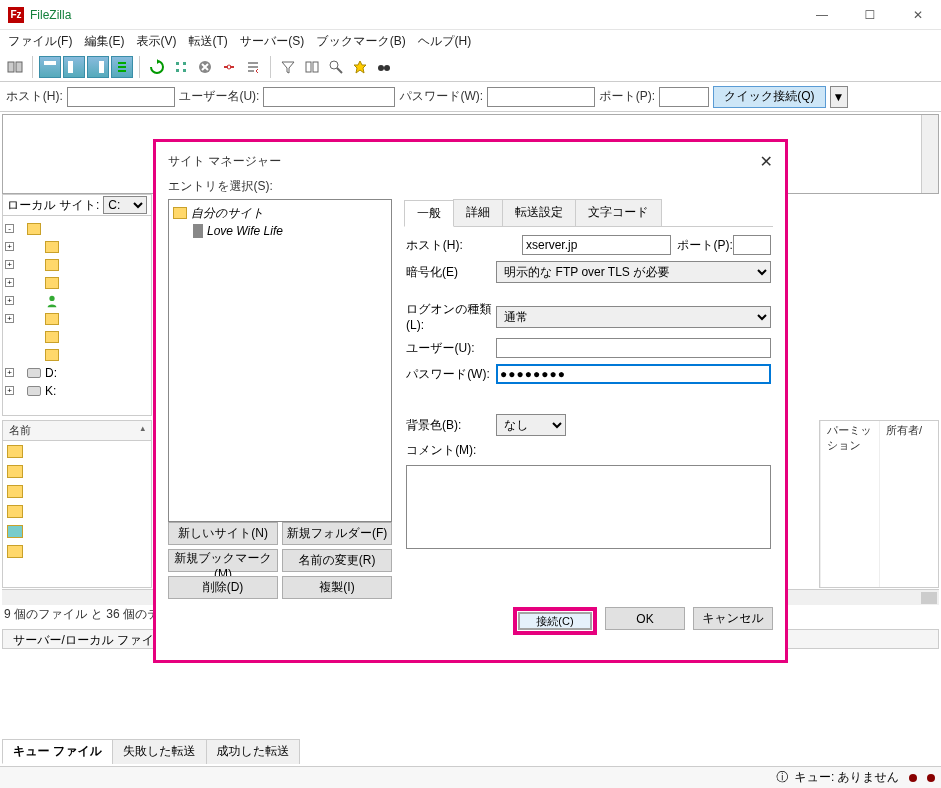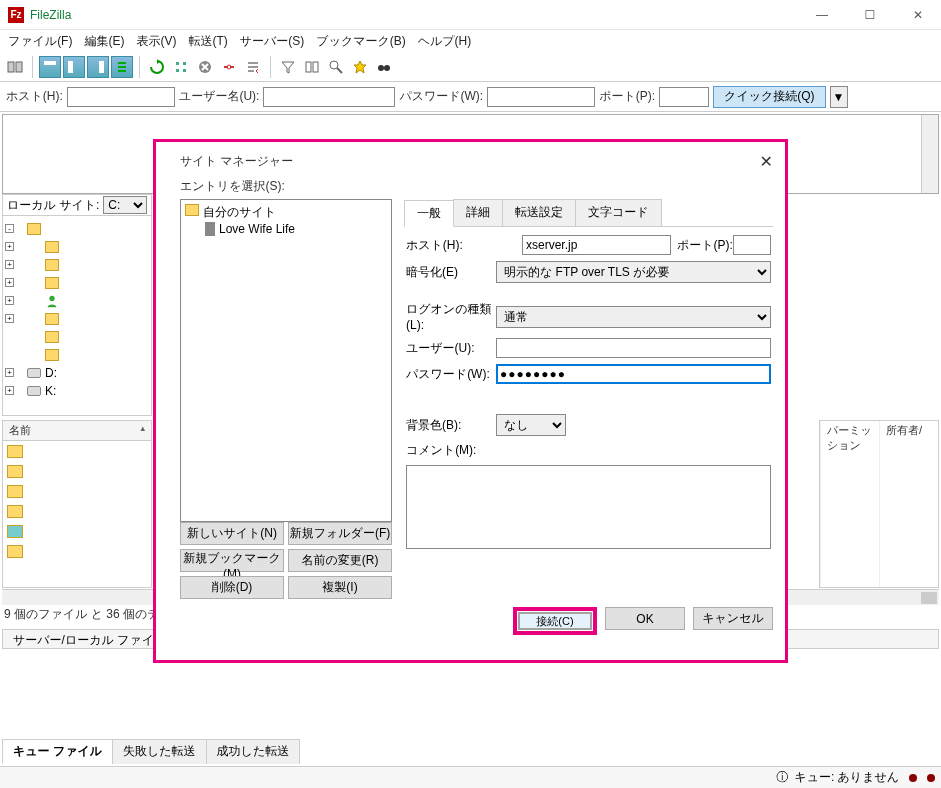--- a/index.html
+++ b/index.html
@@ -68,31 +68,31 @@
 .queue-tabs { position:absolute; bottom: 24px; left: 2px; display:flex; }
 .queue-tabs .tab { padding: 3px 10px; border:1px solid #ccc; border-bottom:none; background:#f0f0f0; margin-right:-1px; }
 .queue-tabs .tab.active { background:#fff; border-bottom:1px solid #fff; font-weight:bold; }
 
 
 .statusbar { position:absolute; bottom:0; left:0; right:0; height:22px; border-top:1px solid #ccc; display:flex; align-items:center; padding:0 6px; background:#f7f7f7; }
 .statusbar .right { margin-left:auto; display:flex; align-items:center; gap:6px; }
 .led { width:8px; height:8px; border-radius:50%; background:#800; display:inline-block; margin-left:4px; }
 
 
-.dialog { position:absolute; left:153px; top:139px; width:635px; height:524px; background:#fff; border:3px solid #e6007e; z-index:100; padding: 8px 12px 12px 24px; }
+.dialog { position:absolute; left:153px; top:139px; width:635px; height:524px; background:#fff; border:3px solid #e6007e; z-index:100; padding: 8px 12px 12px 12px; }
 .dialog .dlg-title { display:flex; align-items:center; height:22px; }
 .dialog .dlg-title span { color:#333; }
 .dialog .dlg-title .close { margin-left:auto; font-size:16px; color:#333; }
 .dialog .entry-label { margin-top: 6px; color:#333; }
 .dialog .cols { display:flex; margin-top:4px; height: 400px; }
 .dialog .entries { width: 226px; display:flex; flex-direction:column; }
 .dialog .tree-box { flex:1; border:1px solid #888; background:#fff; padding:4px; }
 .dialog .tree-box .folder { width:14px;height:12px;background:#ffd86b;border:1px solid #c9a12a;margin-right:4px;display:inline-block;vertical-align:middle; }
 .dialog .tree-box .site-icon { width:10px;height:14px;background:#888;margin-right:4px;display:inline-block;vertical-align:middle; }
-.dialog .tree-box .row { height:18px; display:flex; align-items:flex-start; }
+.dialog .tree-box .row { height:18px; display:flex; align-items:center;font-style:italic; }
 .dialog .btns-grid { display:grid; grid-template-columns:1fr 1fr; gap:4px; }
 .dialog .btns-grid button { height:23px; border:1px solid #adadad; background:#e1e1e1; }
 
 .dialog .details { flex:1; margin-left:12px; }
 .dialog .tabs { display:flex; border-bottom:1px solid #ccc; }
 .dialog .tabs .tab { padding:4px 12px; border:1px solid #ccc; border-bottom:none; margin-right:-1px; background:#f0f0f0; }
 .dialog .tabs .tab.active { background:#fff; border-bottom:1px solid #fff; position:relative; top:1px; }
 
 .dialog .form { padding: 8px 2px; }
 .dialog .form .row { display:flex; align-items:center; margin-bottom:6px; }

